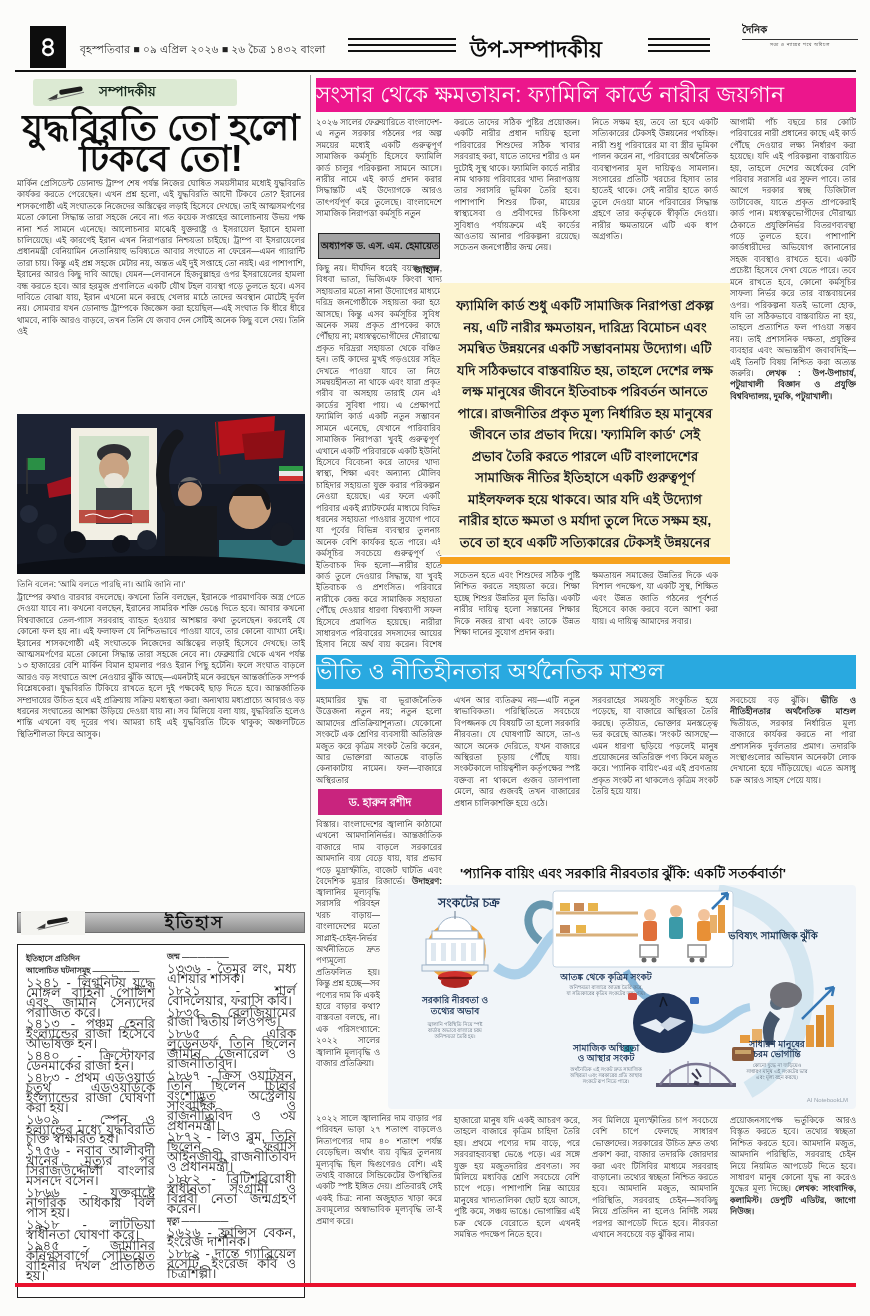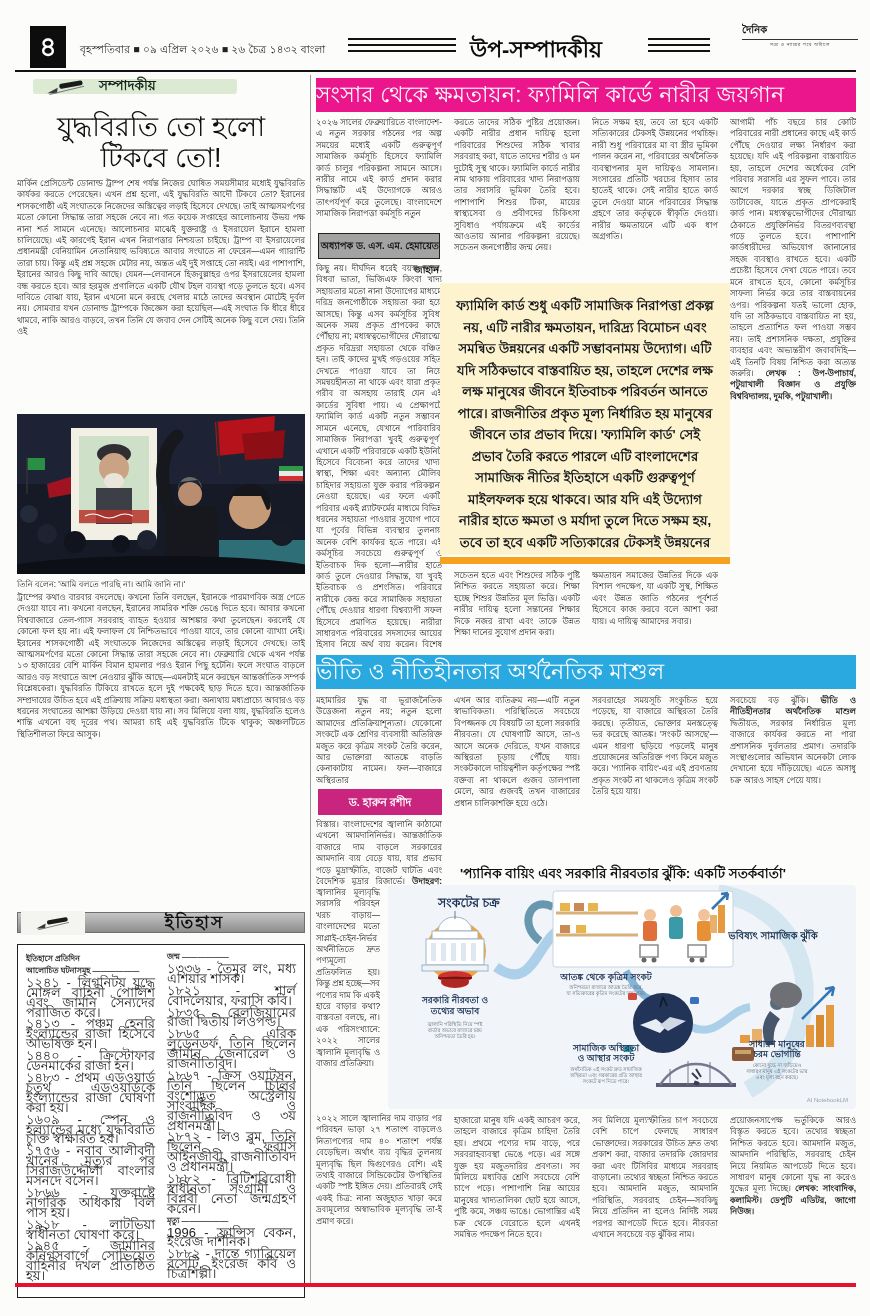--- a/index.html
+++ b/index.html
@@ -11,21 +11,21 @@
 .dateline{font-size:10.5px;color:#222;letter-spacing:.2px}
 .sect-title{font-size:22px;font-weight:bold;color:#0d0d0d;white-space:nowrap}
 .lines{background:repeating-linear-gradient(to bottom,#111 0 2px,transparent 2px 6px)}
 .logo-small{font-size:10px;font-weight:bold;color:#111}
 .logo-main{font-size:25px;font-weight:bold;color:#0b0b0b;letter-spacing:.5px;display:flex;align-items:center;gap:1px}
 .logo-tag{font-size:4.6px;color:#333;border-top:1px solid #333;padding-top:1px;letter-spacing:.6px;text-align:center}
 .hrule{background:#111}
 .vrule{background:#9a9a9a;width:1px}
 .edlabel{background:#dcead3;border-radius:3px;display:flex;align-items:center;gap:10px;padding:2px 10px}
 .edlabel span{font-size:13.5px;font-weight:bold;color:#14251a}
-.ed-head{font-size:27px;line-height:31px;font-weight:normal;text-align:center;color:#0e0e0e}
+.ed-head{font-size:36px;line-height:31px;font-weight:bold;text-align:center;color:#0e0e0e}
 .caption{font-size:8.2px;color:#222}
 .banner{color:#fff;font-weight:normal;font-size:22px;text-align:left;line-height:34px;letter-spacing:.3px}
 .banner.pink{background:#ec168c}
 .banner.blue{background:#29a9e0}
 .byline1{border:1.3px solid #222;background:#a3a3a3;font-size:9.6px;font-weight:bold;text-align:right;line-height:24px;color:#111}
 .byline2{background:#c9247e;color:#fff;font-size:11px;font-weight:bold;text-align:center;line-height:26px}
 .pullquote{background:#fdf4cf;padding:12px 13px;font-size:13.2px;line-height:21.5px;font-weight:bold;text-align:center;color:#17181c;overflow:hidden}
 .pqbar{background:#f6a21e}
 .igtitle{font-size:13.5px;font-weight:bold;text-align:center;color:#111}
 .hist-header{background:linear-gradient(#c6c6c6,#8d8d8d);border:1px solid #6f6f6f;display:flex;align-items:center}
@@ -52,21 +52,21 @@
   <div class="abs dateline" style="left:80px;top:42px">বৃহস্পতিবার  ■  ০৯ এপ্রিল ২০২৬  ■  ২৬ চৈত্র ১৪৩২ বাংলা</div>
   <div class="abs lines" style="left:348px;top:38px;width:108px;height:18px"></div>
   <div class="abs sect-title" style="left:470px;top:32px">উপ-সম্পাদকীয়</div>
   <div class="abs lines" style="left:648px;top:38px;width:62px;height:18px"></div>
   <div class="abs" style="left:742px;top:22px;width:116px">
     <div class="logo-small">দৈনিক</div>
     <div class="logo-tag">সত্য ও ন্যায়ের পথে অবিচল</div>
   </div>
   <div class="abs hrule" style="left:15px;top:70px;width:841px;height:2px"></div>
 
-  <div class="abs edlabel" style="left:33px;top:79px;width:204px;height:15px">
+  <div class="abs edlabel" style="left:33px;top:79px;width:204px;height:27px">
     <svg width="46" height="18" viewBox="0 0 64 26">
       <rect x="22" y="6" width="34" height="7" rx="3" transform="rotate(-10 39 9)" fill="#1b1b1b"></rect>
       <path d="M20 14 L5 22 L19 22 Z" fill="#3a3a3a"></path>
       <line x1="8" y1="24" x2="58" y2="12" stroke="#777" stroke-width="1.5"></line>
     </svg>
     <span>সম্পাদকীয়</span>
   </div>
   <div class="abs ed-head" style="left:15px;top:112px;width:292px">
     <div>যুদ্ধবিরতি তো হলো</div>
     <div>টিকবে তো!</div>
@@ -138,21 +138,21 @@
         <div class="hentry">১৯৪৫ - জার্মানির কনিগসবার্গে সোভিয়েত বাহিনীর দখল প্রতিষ্ঠিত হয়।</div>
         <div class="hentry hhead">জন্ম ——————</div>
         <div class="hentry">১৩৩৬ - তৈমুর লং, মধ্য এশিয়ার শাসক।</div>
         <div class="hentry">১৮২১ - শার্ল বোদলেয়ার, ফরাসি কবি।</div>
         <div class="hentry">১৮৩৫ - বেলজিয়ামের রাজা দ্বিতীয় লিওপল্ড।</div>
         <div class="hentry">১৮৬৫ - এরিক লুডেনডর্ফ, তিনি ছিলেন জার্মান জেনারেল ও রাজনীতিবিদ।</div>
         <div class="hentry">১৮৬৭ - ক্রিস ওয়াটসন, তিনি ছিলেন চিলির বংশোদ্ভূত অস্ট্রেলীয় সাংবাদিক ও রাজনীতিবিদ ও ৩য় প্রধানমন্ত্রী।</div>
         <div class="hentry">১৮৭২ - লিও ব্লুম, তিনি ছিলেন ফরাসি আইনজীবী, রাজনীতিবিদ ও প্রধানমন্ত্রী।</div>
         <div class="hentry">১৮৮২ - ব্রিটিশবিরোধী স্বাধীনতা সংগ্রামী ও বিপ্লবী নেতা জন্মগ্রহণ করেন।</div>
         <div class="hentry hhead">মৃত্যু ——————</div>
-        <div class="hentry">1996 - ফ্রান্সিস বেকন, ইংরেজ দার্শনিক।</div>
+        <div class="hentry">১৬২৬ - ফ্রান্সিস বেকন, ইংরেজ দার্শনিক।</div>
         <div class="hentry">১৮৮২ - দান্তে গ্যাব্রিয়েল রসেটি, ইংরেজ কবি ও চিত্রশিল্পী।</div>
         <div class="hentry">১৯৫৩ - হান্স রাইশেনবাখ, জার্মান দার্শনিক।</div>
         <div class="hentry">১৯৫৯ - ফ্র্যাংক লয়েড রাইট, মার্কিন স্থপতি।</div>
         <div class="hentry">১৯৮০ - মোহাম্মদ বাকির আল-সদর, ইরাকি দার্শনিক ও রাজনীতিবিদ।</div>
         <div class="hentry">২০১১ - সিডনি লুমেট, মার্কিন চলচ্চিত্র পরিচালক।</div>
       </div>
   </div>
 
   <div class="abs vrule" style="left:310px;top:75px;height:1208px"></div>
 

